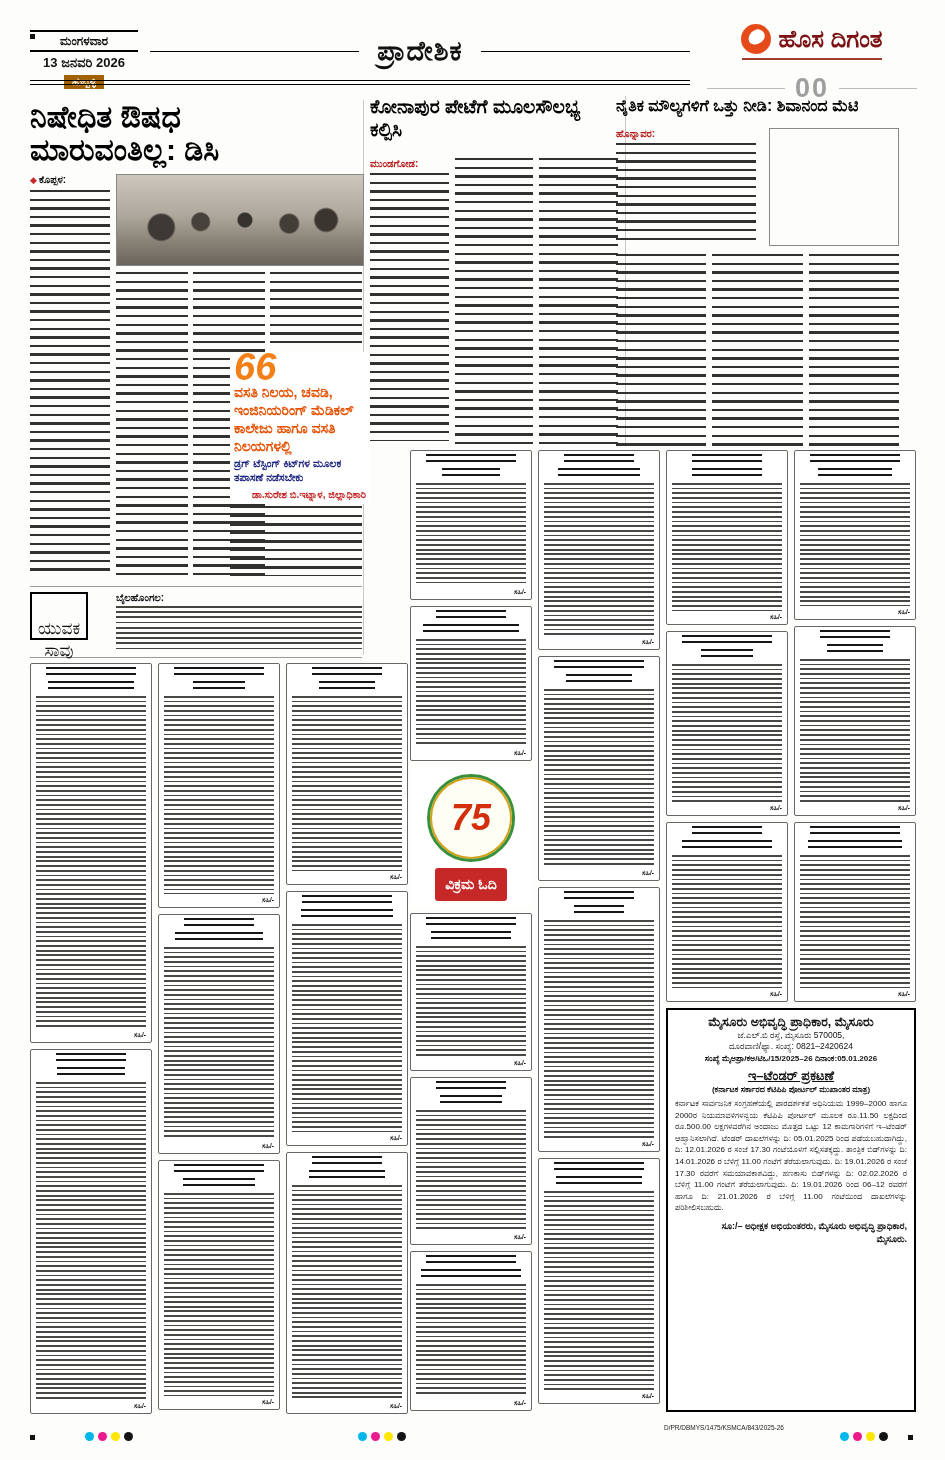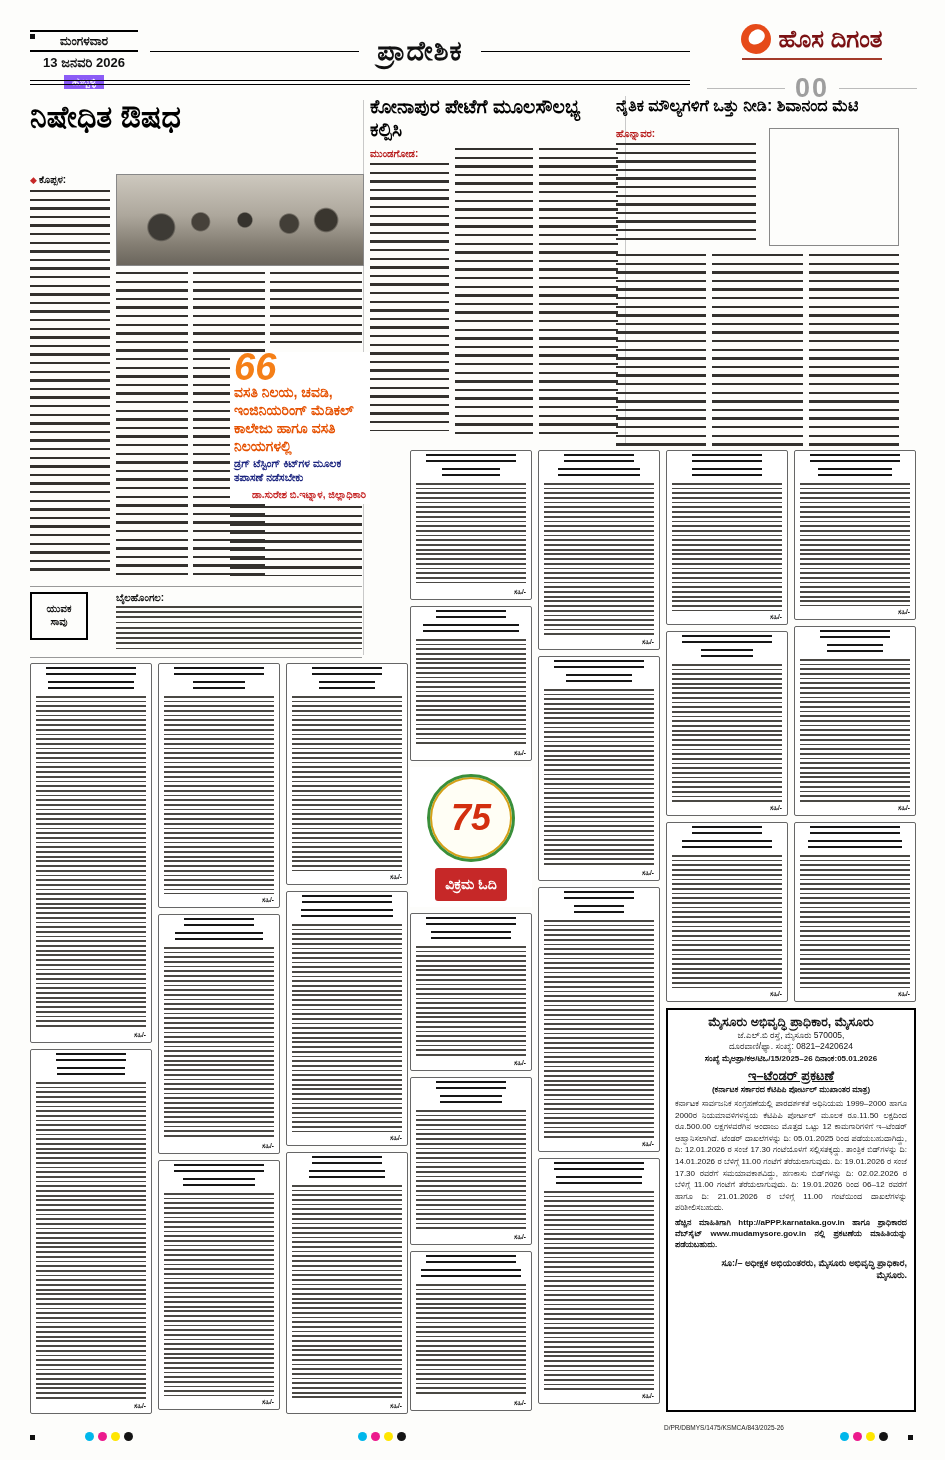--- a/index.html
+++ b/index.html
@@ -10,21 +10,21 @@
   .f-a{background-image:repeating-linear-gradient(to bottom,#33312e 0 2.4px,transparent 2.4px 8.6px);}
   .f-s{background-image:repeating-linear-gradient(to bottom,#46443f 0 1.8px,transparent 1.8px 5.2px);}
   .f-red{background-image:repeating-linear-gradient(to bottom,#a33a2a 0 2.4px,transparent 2.4px 6px);}
 
   
   .reg-sq{position:absolute;width:5px;height:5px;background:#111;}
   .date-block{position:absolute;left:30px;top:28px;width:108px;text-align:center;}
   .db-rule{height:2px;background:#000;margin:2px 0;}
   .db-weekday{font-size:12px;font-weight:bold;}
   .db-date{font-size:13px;font-weight:bold;margin-top:3px;}
-  .db-edition{display:inline-block;background:#8b5cf6;color:#fff;font-size:10px;font-weight:bold;
+  .db-edition{display:inline-block;background:#a16207;color:#fff;font-size:10px;font-weight:bold;
               padding:1px 8px;margin-top:3px;}
   .section-band{position:absolute;left:150px;top:36px;width:540px;display:flex;align-items:center;}
   .band-line{flex:1;height:1px;background:#000;}
   .section-title{font-size:27px;font-weight:800;padding:0 18px;letter-spacing:1px;}
   .hdr-rule{position:absolute;left:30px;top:80px;width:660px;height:3px;
             border-top:1px solid #000;border-bottom:1px solid #000;}
   .masthead{position:absolute;right:28px;top:24px;width:210px;text-align:center;}
   .mh-row{display:flex;align-items:center;justify-content:center;gap:7px;}
   .mh-logo{position:relative;width:30px;height:30px;border-radius:50%;background:#e64a19;flex:0 0 auto;}
   .mh-logo::after{content:"";position:absolute;left:7px;top:6px;width:17px;height:14px;background:#fff;
@@ -62,22 +62,22 @@
   .quote-box{position:absolute;background:#fff;padding:2px 4px;}
   .q-mark{font-size:38px;font-weight:800;font-style:italic;color:#f57f17;line-height:.7;}
   .q-orange{color:#e65100;font-weight:bold;font-size:14px;line-height:1.3;margin-top:2px;}
   .q-blue{color:#1a237e;font-weight:bold;font-size:10.5px;line-height:1.3;margin-top:2px;}
   .q-author{color:#c62828;font-weight:bold;font-size:10px;text-align:right;margin-top:4px;}
 
   
   .brief{position:absolute;left:30px;top:586px;width:332px;height:72px;
          border-top:1px solid #999;border-bottom:1px solid #999;padding-top:5px;box-sizing:border-box;
          display:flex;gap:8px;}
-  .brief-label{flex:0 0 58px;border:2px solid #000;text-align:center;font-weight:700;font-size:10px;
-               line-height:1.3;padding-top:8px;height:48px;box-sizing:border-box;}
+  .brief-label{flex:0 0 58px;border:2px solid #000;text-align:center;font-weight:400;font-size:17px;
+               line-height:1.3;padding-top:24px;height:48px;box-sizing:border-box;}
   .brief-body{flex:1;margin-left:20px;}
   .brief-line1{font-size:9px;}
   .brief-fill{height:44px;margin-top:2px;}
 
   
   .ads{position:absolute;display:flex;gap:6px;overflow:hidden;}
   .ads-left{left:30px;top:663px;width:378px;height:757px;}
   .ads-right{left:410px;top:450px;width:506px;height:970px;}
   .ad-col{display:flex;flex-direction:column;width:122px;flex:0 0 auto;}
   .pair{display:flex;flex-direction:column;width:250px;flex:0 0 auto;}
@@ -153,20 +153,21 @@
       <span class="mh-line"></span>
     </div>
   </div>
 
   <div class="vdiv" style="left:363px;top:100px;height:555px;"></div>
   <div class="vdiv" style="left:625px;top:96px;height:350px;"></div>
 
   <div class="article" style="left:30px;top:100px;width:332px;height:480px;">
     <div class="hl-1">
       <span>ನಿಷೇಧಿತ ಔಷಧ</span><br>
+      <span>ಮಾರುವಂತಿಲ್ಲ: ಡಿಸಿ</span>
     </div>
     <div style="position:absolute;left:0;top:74px;width:80px;height:402px;">
       <div style="font-size:10px;"><span class="bullet">◆</span><span class="dateline">ಕೊಪ್ಪಳ:</span></div>
       <div class="f-a" style="height:386px;margin-top:4px;"></div>
     </div>
     <div class="photo photo1" style="position:absolute;left:86px;top:74px;width:246px;height:90px;"></div>
     <div class="f-a" style="position:absolute;left:86px;top:172px;width:72px;height:304px;"></div>
     <div class="f-a" style="position:absolute;left:163px;top:172px;width:72px;height:304px;"></div>
     <div class="f-a" style="position:absolute;left:240px;top:172px;width:92px;height:76px;"></div>
     <div class="quote-box" style="left:200px;top:252px;width:132px;height:148px;">
@@ -178,21 +179,21 @@
       </div>
     </div>
     <div class="f-a" style="position:absolute;left:200px;top:406px;width:132px;height:70px;"></div>
   </div>
 
   <div class="article" style="left:370px;top:96px;width:248px;height:350px;">
     <div class="hl-2">
       <span>ಕೋನಾಪುರ ಪೇಟೆಗೆ ಮೂಲಸೌಲಭ್ಯ</span><br>
       <span>ಕಲ್ಪಿಸಿ</span>
     </div>
-    <div style="display:flex;gap:6px;margin-top:6px;height:288px;">
+    <div style="display:flex;gap:6px;margin-top:16px;height:288px;">
       <div style="flex:1;">
         <div class="dateline red">ಮುಂಡಗೋಡ:</div>
         <div class="f-a" style="height:268px;margin-top:3px;"></div>
       </div>
       <div class="f-a" style="flex:1;"></div>
       <div class="f-a" style="flex:1;"></div>
     </div>
   </div>
 
   <div class="article" style="left:616px;top:96px;width:283px;height:352px;">
@@ -387,21 +388,20 @@
           </div>
       </div>
       <div class="tender">
         <div class="t-org">ಮೈಸೂರು ಅಭಿವೃದ್ಧಿ ಪ್ರಾಧಿಕಾರ, ಮೈಸೂರು</div>
         <div class="t-addr">ಜೆ.ಎಲ್.ಬಿ ರಸ್ತೆ, ಮೈಸೂರು 570005,</div>
         <div class="t-addr">ದೂರವಾಣಿ/ಫ್ಯಾ. ಸಂಖ್ಯೆ: 0821–2420624</div>
         <div class="t-ref">ಸಂಖ್ಯೆ ಮೈಅಪ್ರಾ/ಕಅ/ಟಿಒ/15/2025–26 ದಿನಾಂಕ:05.01.2026</div>
         <div class="t-title">ಇ–ಟೆಂಡರ್ ಪ್ರಕಟಣೆ</div>
         <div class="t-sub">(ಕರ್ನಾಟಕ ಸರ್ಕಾರದ ಕೆಟಿಪಿಪಿ ಪೋರ್ಟಲ್ ಮುಖಾಂತರ ಮಾತ್ರ)</div>
         <div class="t-body">ಕರ್ನಾಟಕ ಸಾರ್ವಜನಿಕ ಸಂಗ್ರಹಣೆಯಲ್ಲಿ ಪಾರದರ್ಶಕತೆ ಅಧಿನಿಯಮ 1999–2000 ಹಾಗೂ 2000ರ ನಿಯಮಾವಳಿಗಳನ್ವಯ ಕೆಟಿಪಿಪಿ ಪೋರ್ಟಲ್ ಮೂಲಕ ರೂ.11.50 ಲಕ್ಷದಿಂದ ರೂ.500.00 ಲಕ್ಷಗಳವರೆಗಿನ ಅಂದಾಜು ಮೊತ್ತದ ಒಟ್ಟು 12 ಕಾಮಗಾರಿಗಳಿಗೆ ಇ–ಟೆಂಡರ್ ಆಹ್ವಾನಿಸಲಾಗಿದೆ. ಟೆಂಡರ್ ದಾಖಲೆಗಳನ್ನು ದಿ: 05.01.2025 ರಿಂದ ಪಡೆಯಬಹುದಾಗಿದ್ದು, ದಿ: 12.01.2026 ರ ಸಂಜೆ 17.30 ಗಂಟೆಯೊಳಗೆ ಸಲ್ಲಿಸತಕ್ಕದ್ದು. ತಾಂತ್ರಿಕ ಬಿಡ್‌ಗಳನ್ನು ದಿ: 14.01.2026 ರ ಬೆಳಿಗ್ಗೆ 11.00 ಗಂಟೆಗೆ ತೆರೆಯಲಾಗುವುದು. ದಿ: 19.01.2026 ರ ಸಂಜೆ 17.30 ರವರೆಗೆ ಸಮಯಾವಕಾಶವಿದ್ದು, ಹಣಕಾಸು ಬಿಡ್‌ಗಳನ್ನು ದಿ: 02.02.2026 ರ ಬೆಳಿಗ್ಗೆ 11.00 ಗಂಟೆಗೆ ತೆರೆಯಲಾಗುವುದು. ದಿ: 19.01.2026 ರಿಂದ 06–12 ರವರೆಗೆ ಹಾಗೂ ದಿ: 21.01.2026 ರ ಬೆಳಿಗ್ಗೆ 11.00 ಗಂಟೆಯಿಂದ ದಾಖಲೆಗಳನ್ನು ಪರಿಶೀಲಿಸಬಹುದು.</div>
-        <div class="t-note">ಹೆಚ್ಚಿನ ಮಾಹಿತಿಗಾಗಿ http://aPPP.karnataka.gov.in ಹಾಗೂ ಪ್ರಾಧಿಕಾರದ ವೆಬ್‌ಸೈಟ್ www.mudamysore.gov.in ನಲ್ಲಿ ಪ್ರಕಟಣೆಯ ಮಾಹಿತಿಯನ್ನು ಪಡೆಯಬಹುದು.</div>
         <div class="t-sig">
           <span>ಸೂ:/– ಅಧೀಕ್ಷಕ ಅಭಿಯಂತರರು, ಮೈಸೂರು ಅಭಿವೃದ್ಧಿ ಪ್ರಾಧಿಕಾರ,</span><br><span>ಮೈಸೂರು.</span>
         </div>
       </div>
     </div>
   </div>
 
   <div class="dipr">D/PR/DBMYS/1475/KSMCA/843/2025-26</div>
   <div class="cmyk" style="left:85px;">
       <i class="c"></i>

